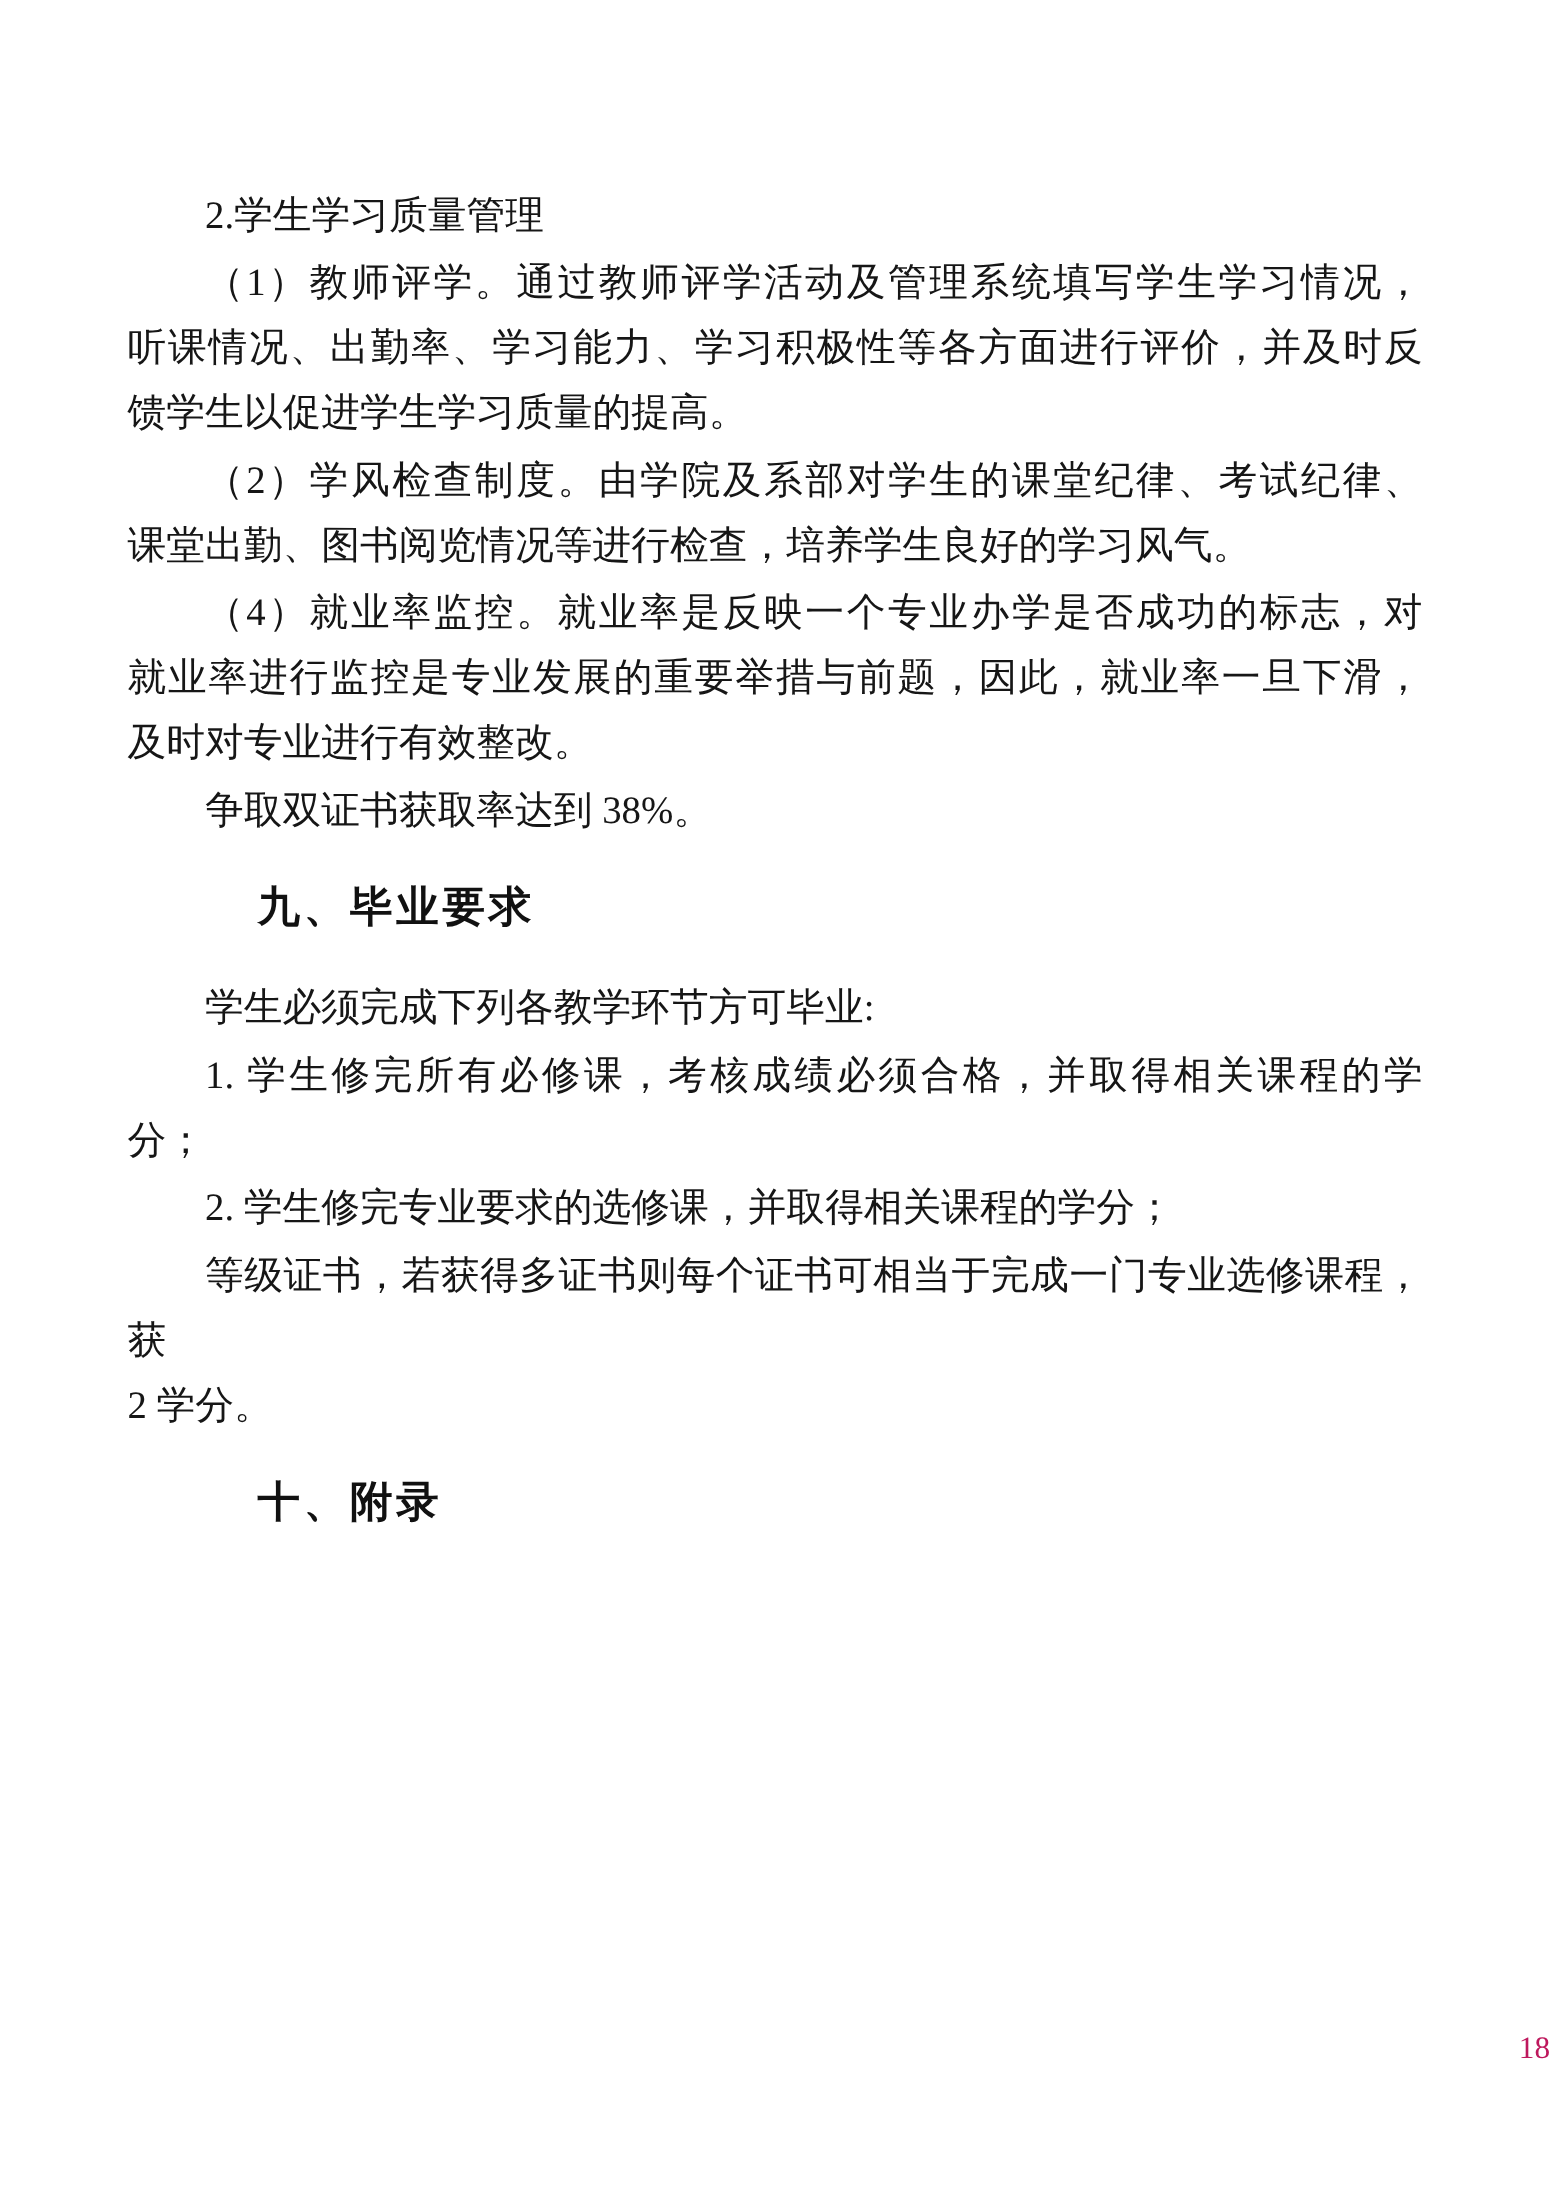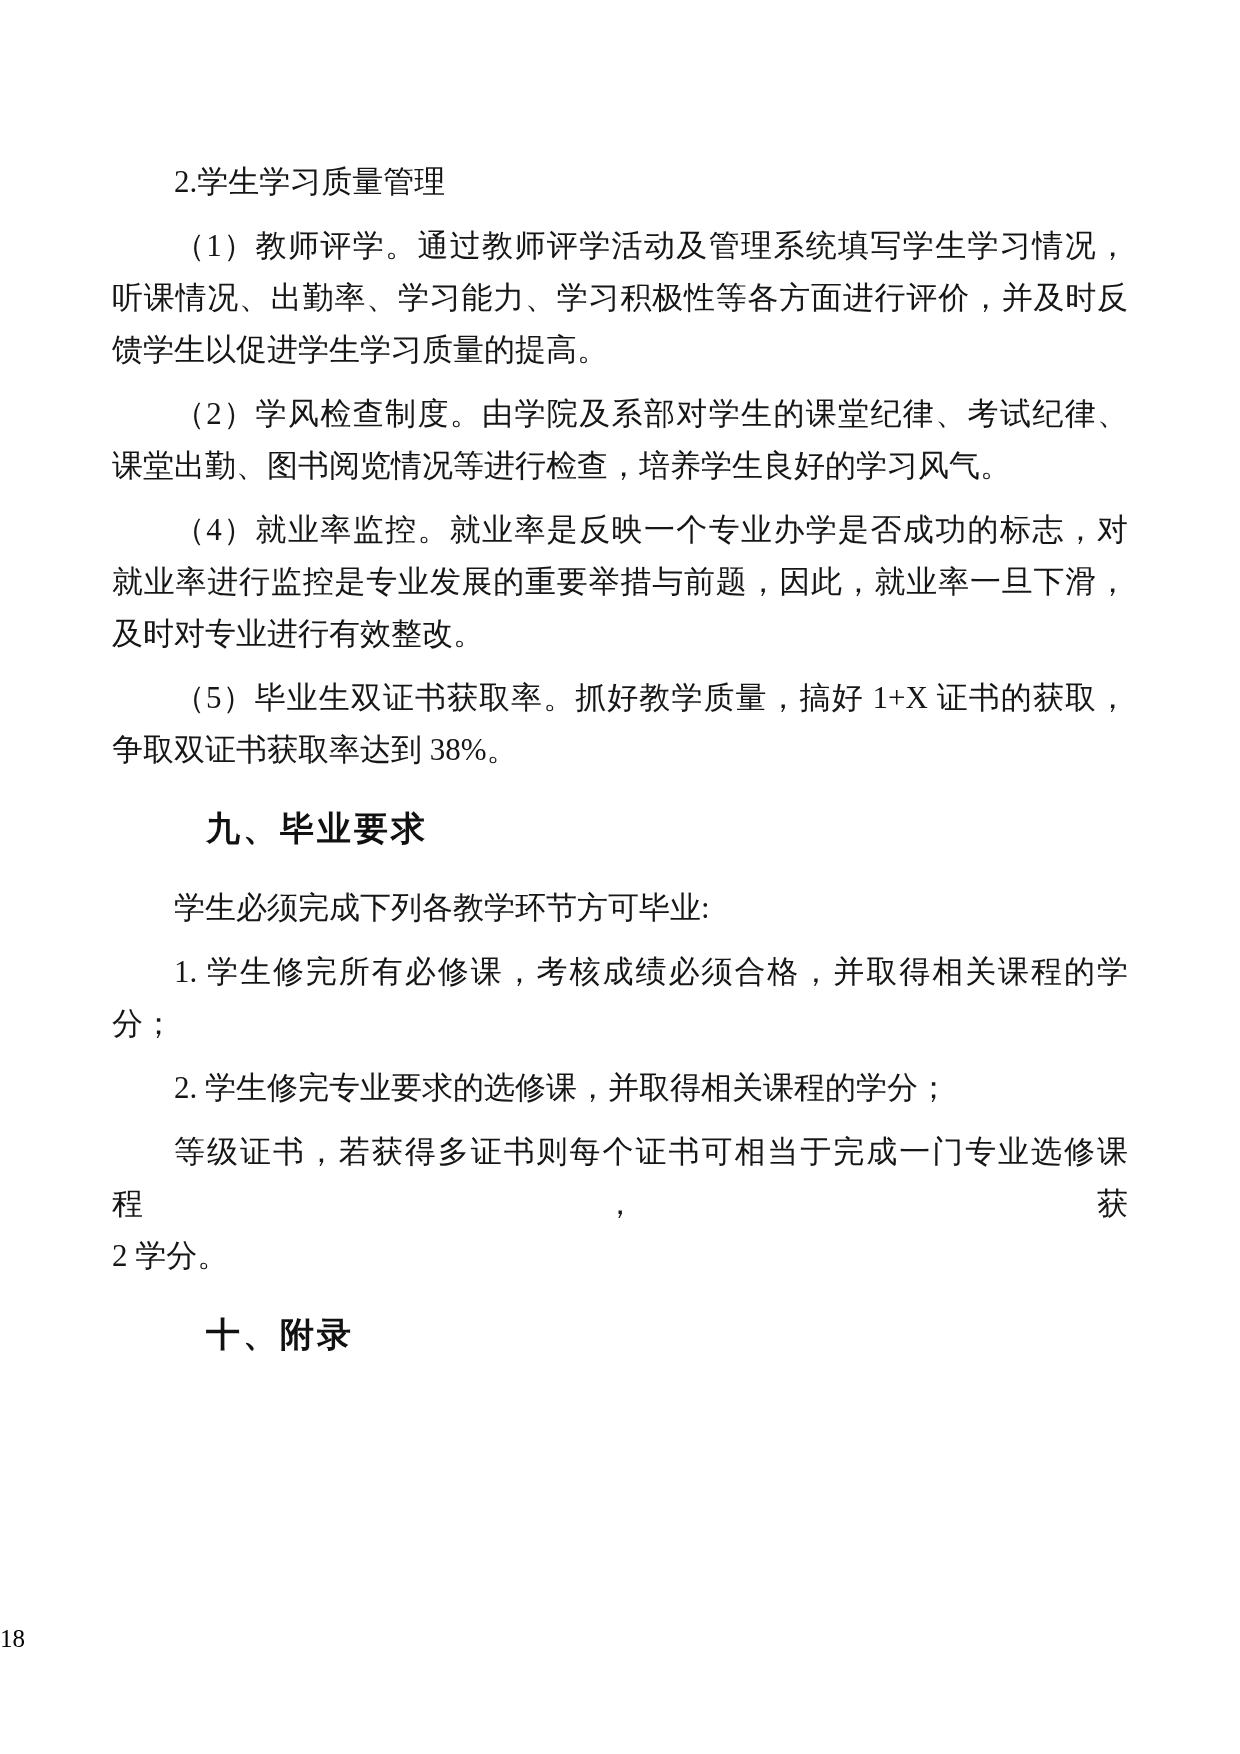--- a/index.html
+++ b/index.html
@@ -18,21 +18,21 @@
     position: absolute;
     left: 100px;
     top: 144px;
     width: 1040px;
     color: #161616;
     font-family: "Liberation Serif", "DejaVu Serif", serif;
     font-size: 31px;
     line-height: 52px;
   }
   .para {
-    margin: 12px;
+    margin: 2px;
   }
   .para .line {
     white-space: pre-wrap;
   }
   .para .line:first-child {
     text-indent: 2em;
   }
   
   .para .line.fill {
     text-align: justify;
@@ -45,25 +45,25 @@
     line-height: 52px;
     letter-spacing: 3px;
     color: #111111;
     margin: 26px 0 28px 106px;
   }
   .footer {
     position: absolute;
     left: 0;
     width: 1240px;
     top: 1626px;
-    text-align: left;
+    text-align: right;
     font-family: "Liberation Serif", "DejaVu Serif", serif;
     font-size: 25px;
     line-height: 26px;
-    color: #000000;
+    color: #be185d;
   }
 </style>
 </head>
 <body>
 
 <div class="page">
   <div class="text-block">
       <div class="para">
         <div class="line">2.学生学习质量管理</div>
       </div>
@@ -75,21 +75,20 @@
       <div class="para">
         <div class="line fill">（2）学风检查制度。由学院及系部对学生的课堂纪律、考试纪律、</div>
         <div class="line">课堂出勤、图书阅览情况等进行检查，培养学生良好的学习风气。</div>
       </div>
       <div class="para">
         <div class="line fill">（4）就业率监控。就业率是反映一个专业办学是否成功的标志，对</div>
         <div class="line fill">就业率进行监控是专业发展的重要举措与前题，因此，就业率一旦下滑，</div>
         <div class="line">及时对专业进行有效整改。</div>
       </div>
       <div class="para">
-        <div class="line fill">（5）毕业生双证书获取率。抓好教学质量，搞好 1+X 证书的获取，</div>
         <div class="line">争取双证书获取率达到 38%。</div>
       </div>
       <div class="heading">九、毕业要求</div>
       <div class="para">
         <div class="line">学生必须完成下列各教学环节方可毕业:</div>
       </div>
       <div class="para">
         <div class="line fill">1. 学生修完所有必修课，考核成绩必须合格，并取得相关课程的学</div>
         <div class="line">分；</div>
       </div>

